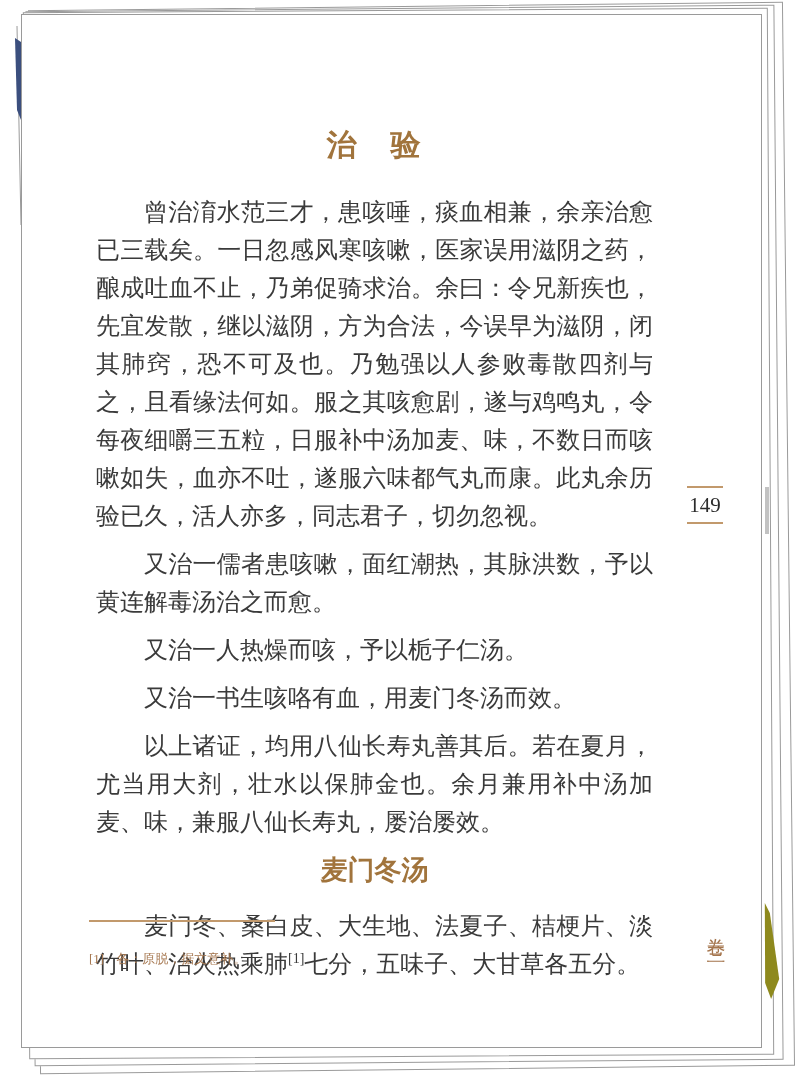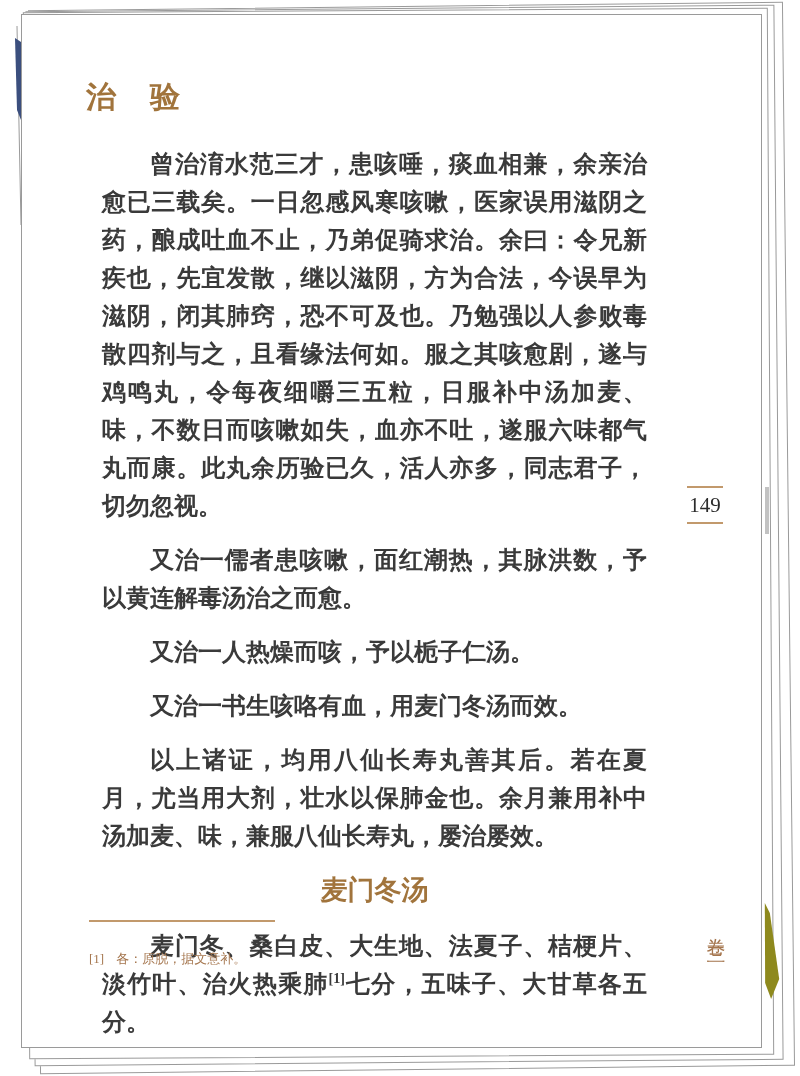--- a/index.html
+++ b/index.html
@@ -14,24 +14,24 @@
   .decor-svg{position:absolute;left:0;top:0;z-index:4;}
   .main-page{left:21px;top:14px;width:741px;height:1034px;z-index:10;}
   .olive-wedge{
     position:absolute;left:763px;top:901px;width:18px;height:100px;z-index:12;
     background:var(--cover_olive);
     clip-path:polygon(10% 2%, 38% 12%, 90% 78%, 45% 98%, 12% 82%);
   }
   .gap-shadow{position:absolute;left:765px;top:487px;width:4px;height:47px;background:#c2c2c2;z-index:12;}
   .content{position:absolute;left:64px;top:0;width:577px;color:var(--body_text);}
   .title{
-    margin:62px 0 28px;font-size:30px;line-height:40px;
+    margin:110px 0 28px;text-align:center;font-size:30px;line-height:40px;
     font-weight:bold;color:var(--accent_brown);letter-spacing:2px;
   }
-  .body-p{margin:16px;font-size:24px;line-height:38px;text-align:justify;text-indent:2em;font-weight:bold;}
+  .body-p{margin:10px;font-size:24px;line-height:38px;text-align:justify;text-indent:2em;}
   .subtitle{
     margin:4px 0 18px;text-align:center;font-size:27px;line-height:38px;
     font-weight:bold;color:var(--accent_brown);
   }
   .fn-sup{font-size:14px;line-height:0;vertical-align:super;}
   .footnote-rule{position:absolute;left:67px;top:905px;width:186px;height:2px;background:var(--rule_brown);}
   .footnote{position:absolute;left:67px;top:918px;font-size:13px;line-height:26px;color:var(--footnote_brown);}
   .footnote .marker{margin-right:12px;}
   .pageno{position:absolute;left:663px;top:471px;width:40px;text-align:center;}
   .pn-rule{height:2px;background:var(--rule_brown);margin:0 2px;}

